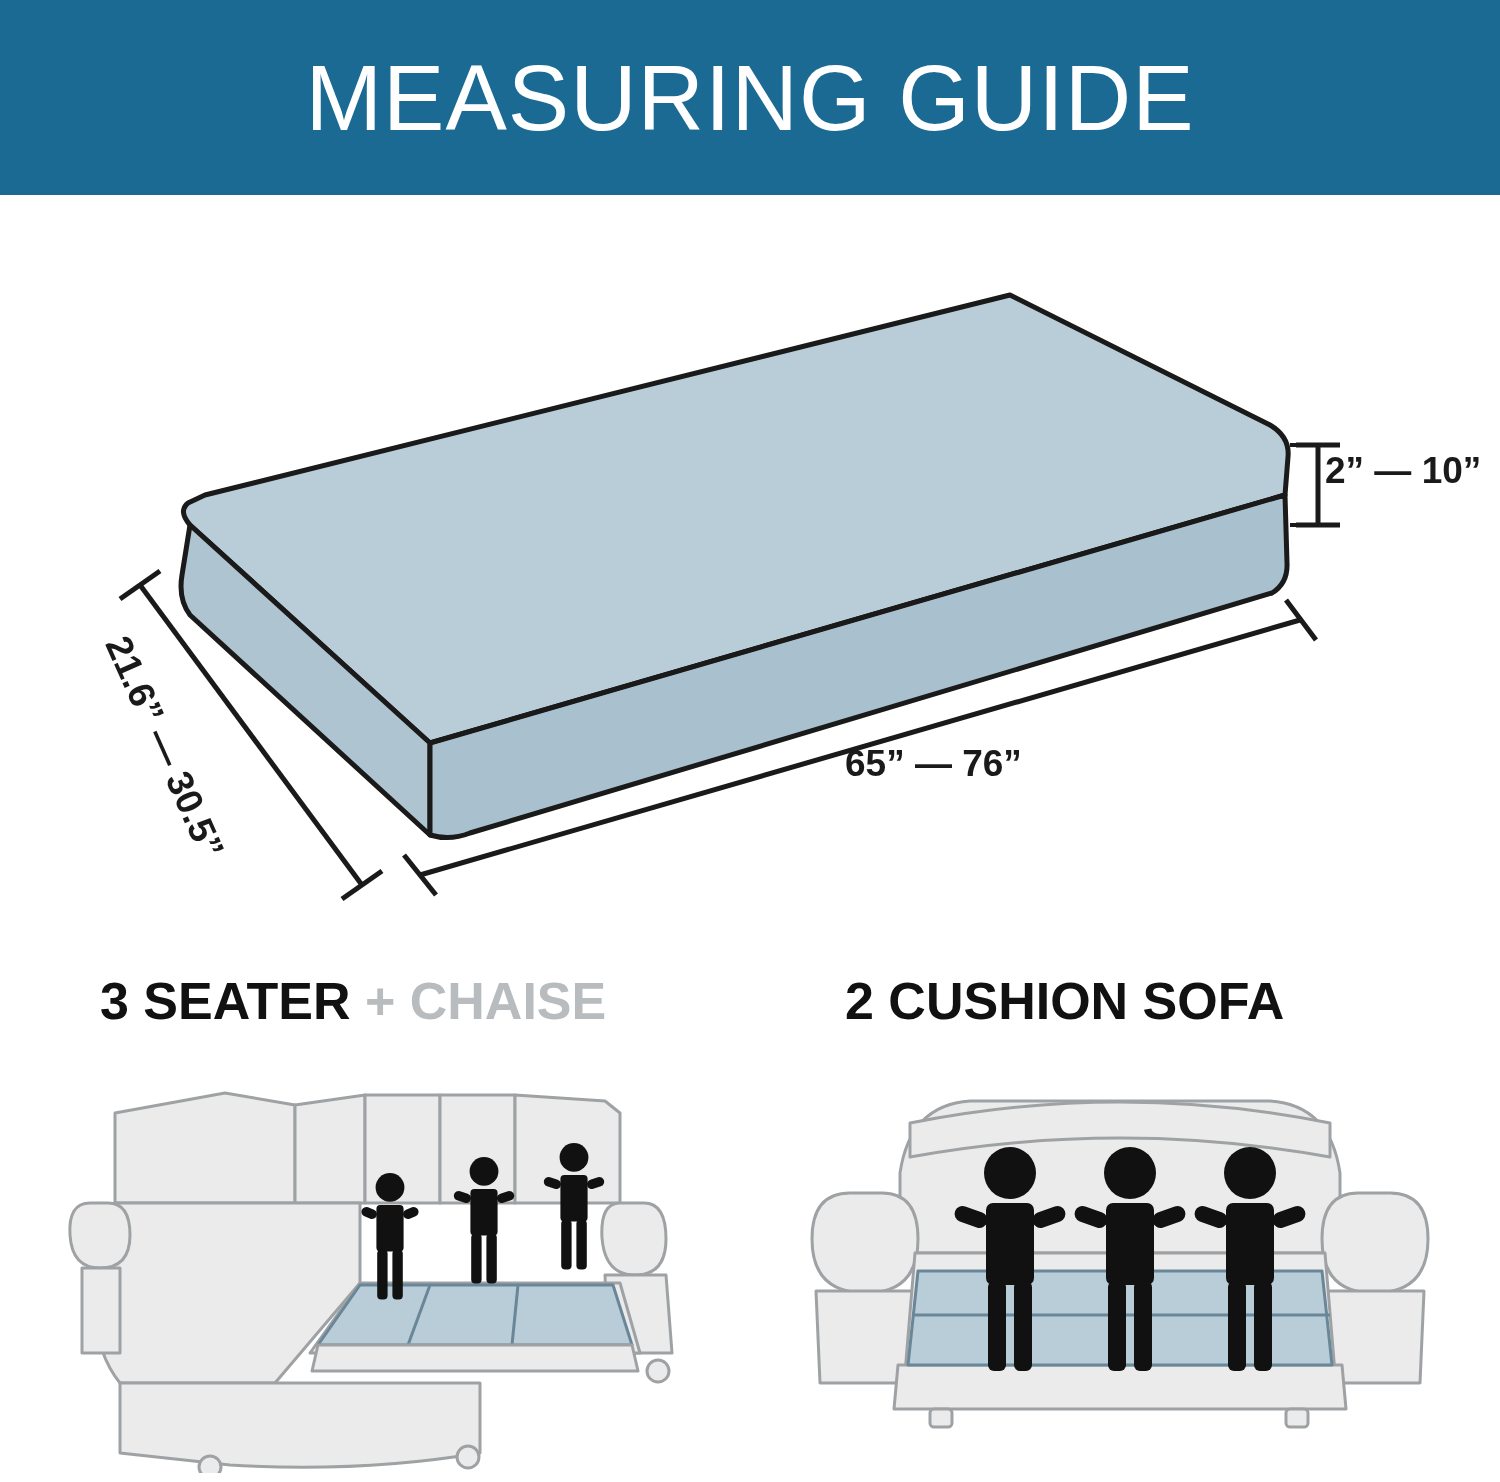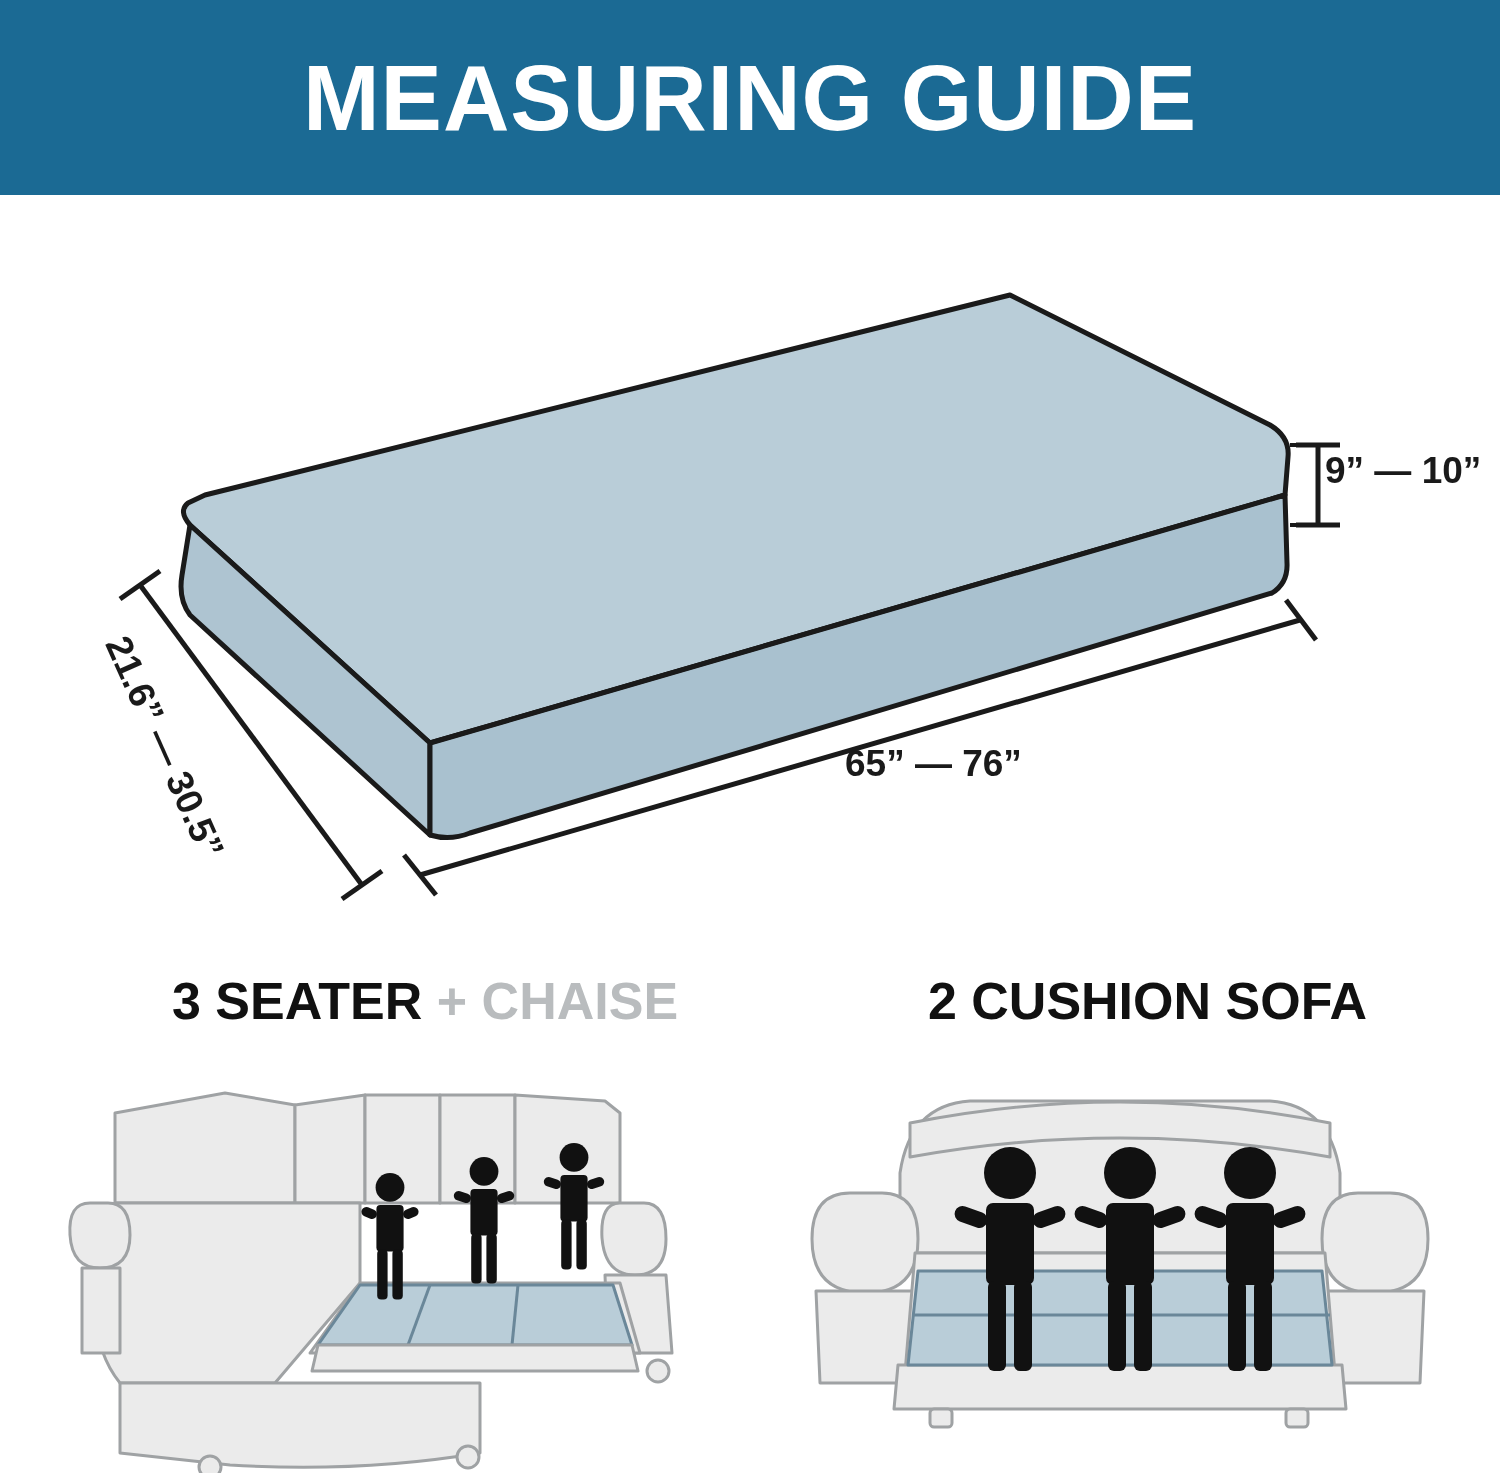--- a/index.html
+++ b/index.html
@@ -23,21 +23,21 @@
     width: 1500px;
     height: 195px;
     background: #1b6a94;
     display: flex;
     align-items: center;
     justify-content: center;
   }
   .header-title {
     color: #ffffff;
     font-size: 92px;
-    font-weight: bold;
+    font-weight: normal;
     letter-spacing: 1px;
     line-height: 1;
     font-family: "Liberation Sans", sans-serif;
   }
 
   
   .cushion-area {
     position: absolute;
     left: 0;
     top: 195px;
@@ -73,21 +73,20 @@
     transform: rotate(66deg);
   }
 
   
   .bottom {
     position: absolute;
     left: 0;
     top: 975px;
     width: 1500px;
     height: 507px;
-    text-align: center;
   }
   .panel {
     position: absolute;
     top: 0;
   }
   .panel-left { left: 60px; width: 690px; }
   .panel-right { left: 790px; width: 660px; }
 
   .panel-title {
     font-family: "Liberation Sans", sans-serif;
@@ -143,21 +142,21 @@
       <line x1="1286" y1="405" x2="1316" y2="445" stroke="#1a1a1a" stroke-width="5"></line>
     </g>
 
     <g>
       <line x1="140" y1="390" x2="362" y2="690" stroke="#1a1a1a" stroke-width="5"></line>
       <line x1="120" y1="404" x2="160" y2="376" stroke="#1a1a1a" stroke-width="5"></line>
       <line x1="342" y1="704" x2="382" y2="676" stroke="#1a1a1a" stroke-width="5"></line>
     </g>
   </svg>
 
-  <div class="dim-label" id="label-height">9” — 10”</div>
+  <div class="dim-label" id="label-height">2” — 10”</div>
   <div class="dim-label" id="label-length">65” — 76”</div>
   <div class="dim-label" id="label-depth">21.6” — 30.5”</div>
 </div>
 
 <div class="bottom">
 
   <div class="panel panel-left">
     <div class="panel-title title-left">
       <span>3 SEATER</span>
       <span class="muted">+</span>

